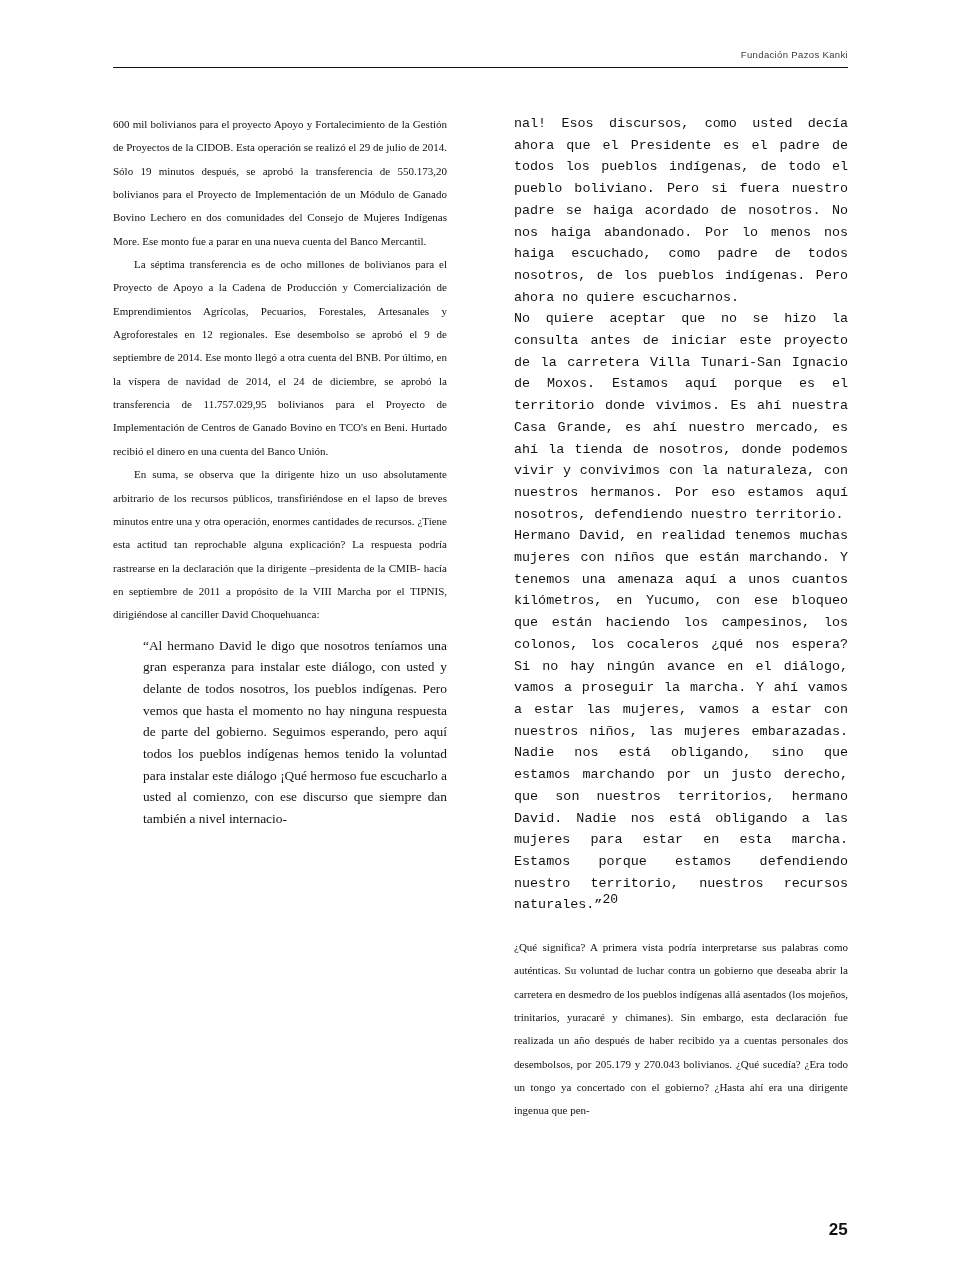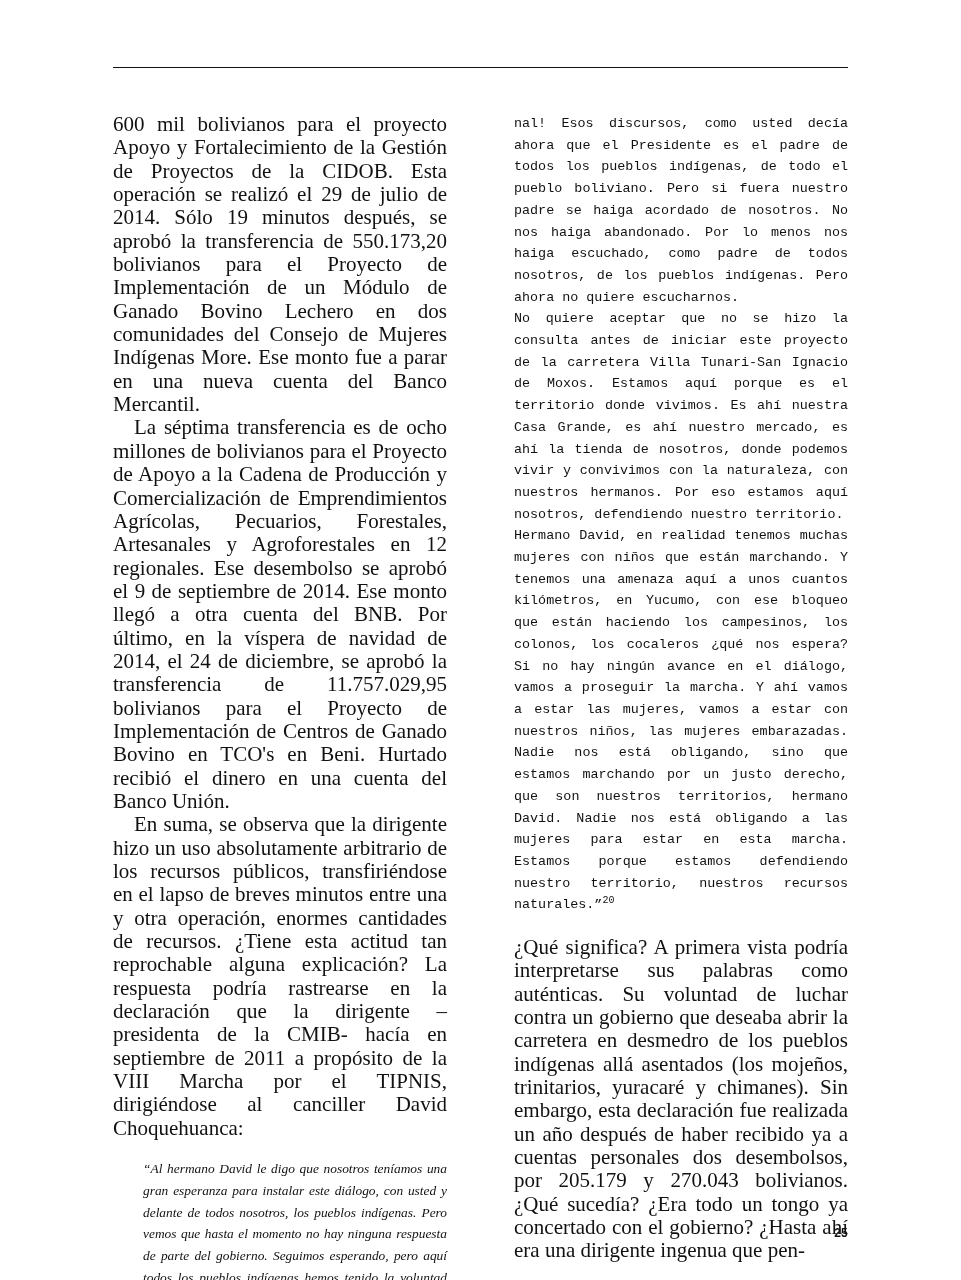--- a/index.html
+++ b/index.html
@@ -60,84 +60,84 @@
     gap: 67px;
   }
   .column {
     width: 334px;
     flex: 0 0 334px;
   }
 
   
   .body-par {
     margin: 0;
-    font-size: 21px;
+    font-size: 11px;
     line-height: 23.35px;
     text-align: justify;
     text-justify: inter-word;
     hyphens: manual;
     text-indent: 0;
   }
   .body-par.indent {
     text-indent: 21px;
   }
 
   
   .quote-par {
     margin: 0;
     font-size: 13.4px;
     line-height: 21.7px;
     text-align: justify;
     text-justify: inter-word;
     hyphens: manual;
   }
   .quote-block-left {
-    margin-top: 18px;
+    margin-top: 8px;
     padding-left: 30px;
-    font-style: italic;
   }
   .quote-block-right {
     padding-left: 0;
     font-family: Liberation Mono, monospace;
   }
   .quote-par + .quote-par {
     text-indent: 0;
   }
 
   .footnote-ref {
-    font-size: 10px;
+    font-size: 13px;
     vertical-align: super;
     line-height: 0;
   }
 
   .italic {
   }
 
   .gap-after-quote {
     height: 20px;
   }
 
   
   .folio {
     position: absolute;
     right: 113px;
     bottom: 40px;
     font-family: "Liberation Sans", "DejaVu Sans", sans-serif;
-    font-size: 12px;
+    font-size: 17px;
     font-weight: bold;
     color: #111111;
     letter-spacing: 0.2px;
   }
 </style>
 </head>
 <body>
 
 <div class="page">
 
   <div class="running-head">
+    <span class="running-head-text">Fundación Pazos Kanki</span>
     <div class="running-head-rule"></div>
   </div>
 
   <div class="columns">
 
     <div class="column">
 
       <p class="body-par">600 mil bolivianos para el proyecto Apoyo y Fortalecimiento de la Gestión de Proyectos de la CIDOB. Esta operación se realizó el 29 de julio de 2014. Sólo 19 minutos después, se aprobó la transferencia de 550.173,20 bolivianos para el Proyecto de Implementación de un Módulo de Ganado Bovino Lechero en dos comunidades del Consejo de Mujeres Indígenas More. Ese monto fue a parar en una nueva cuenta del Banco Mercantil.</p>
 
       <p class="body-par indent">La séptima transferencia es de ocho millones de bolivianos para el Proyecto de Apoyo a la Cadena de Producción y Comercialización de Emprendimientos Agrícolas, Pecuarios, Forestales, Artesanales y Agroforestales en 12 regionales. Ese desembolso se aprobó el 9 de septiembre de 2014. Ese monto llegó a otra cuenta del BNB. Por último, en la víspera de navidad de 2014, el 24 de diciembre, se aprobó la transferencia de 11.757.029,95 bolivianos para el Proyecto de Implementación de Centros de Ganado Bovino en TCO's en Beni. Hurtado recibió el dinero en una cuenta del Banco Unión.</p>

